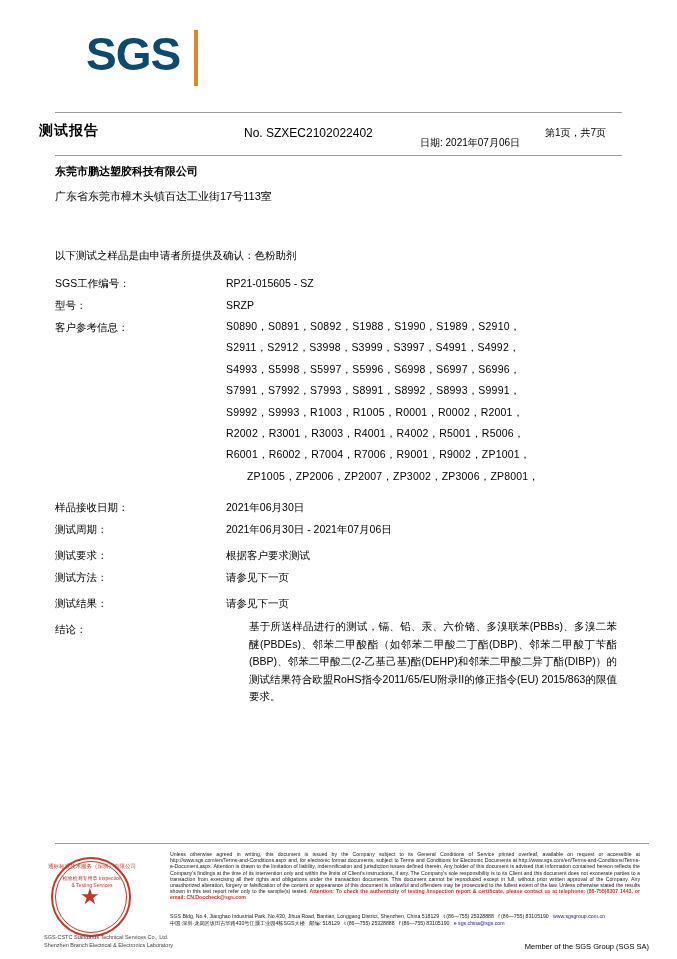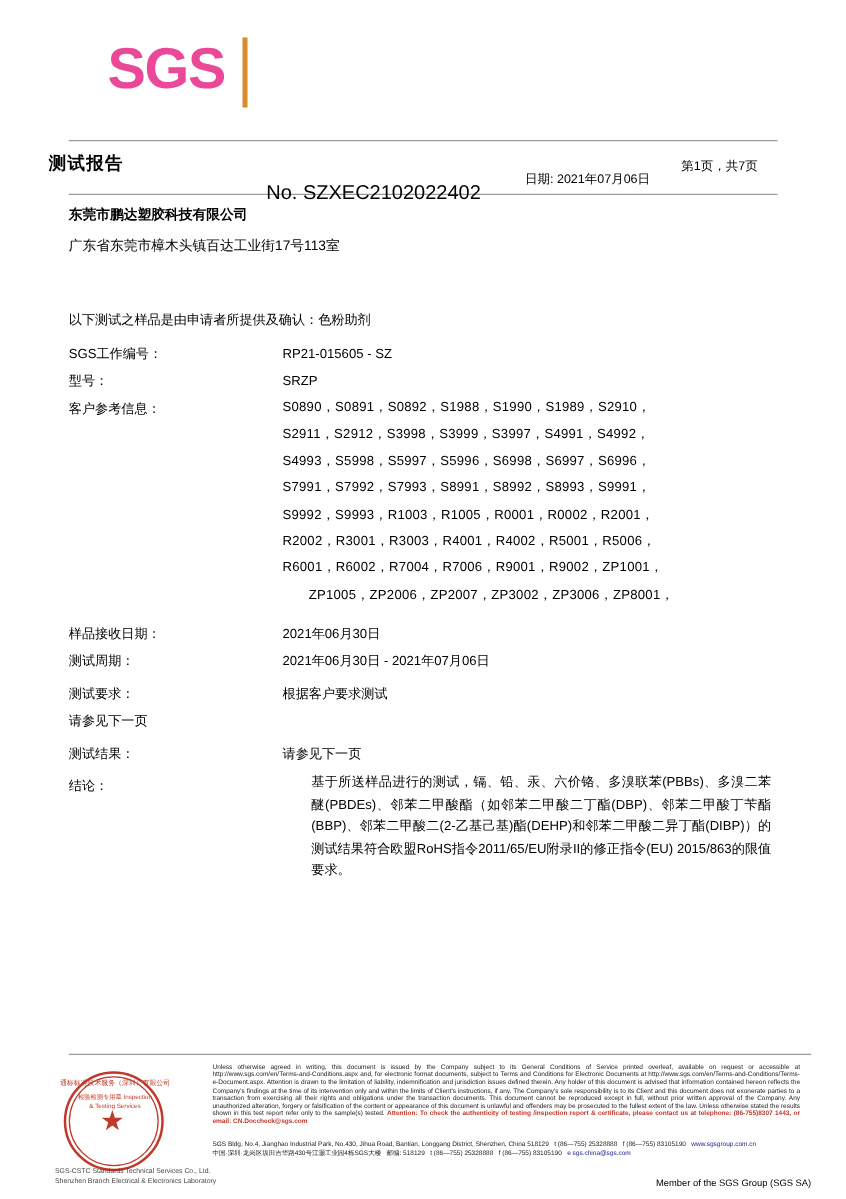--- a/index.html
+++ b/index.html
@@ -28,21 +28,21 @@
     left: 86px;
     top: 28px;
     width: 110px;
     height: 62px;
   }
   .logo-text {
     font-family: "Liberation Sans", sans-serif;
     font-weight: bold;
     font-size: 46px;
     letter-spacing: -1px;
-    color: #ec4899;
+    color: #0c4a6e;
     line-height: 52px;
   }
   .logo-bar {
     position: absolute;
     right: -2px;
     top: 2px;
     width: 4px;
     height: 56px;
     background: #d98a2b;
   }
@@ -60,24 +60,23 @@
   .report-title {
     position: absolute;
     left: 39px;
     top: 122px;
     font-size: 14px;
     font-weight: bold;
     letter-spacing: 1px;
   }
   .report-no {
     position: absolute;
-    left: 213px;
+    left: 244px;
     top: 126px;
-    font-size: 16px;
-    margin-top: 20px;
+    font-size: 12px;
   }
   .report-date {
     position: absolute;
     left: 420px;
     top: 136px;
     font-size: 10px;
   }
   .report-page {
     position: absolute;
     left: 545px;
@@ -321,20 +320,21 @@
     </div>
 
     <div class="spacer-4"></div>
 
     <div class="frow">
       <div class="flabel">测试要求：</div>
       <div class="fvalue">根据客户要求测试</div>
     </div>
 
     <div class="frow">
+      <div class="flabel">测试方法：</div>
       <div class="fvalue">请参见下一页</div>
     </div>
 
     <div class="spacer-4"></div>
 
     <div class="frow">
       <div class="flabel">测试结果：</div>
       <div class="fvalue">请参见下一页</div>
     </div>
 

